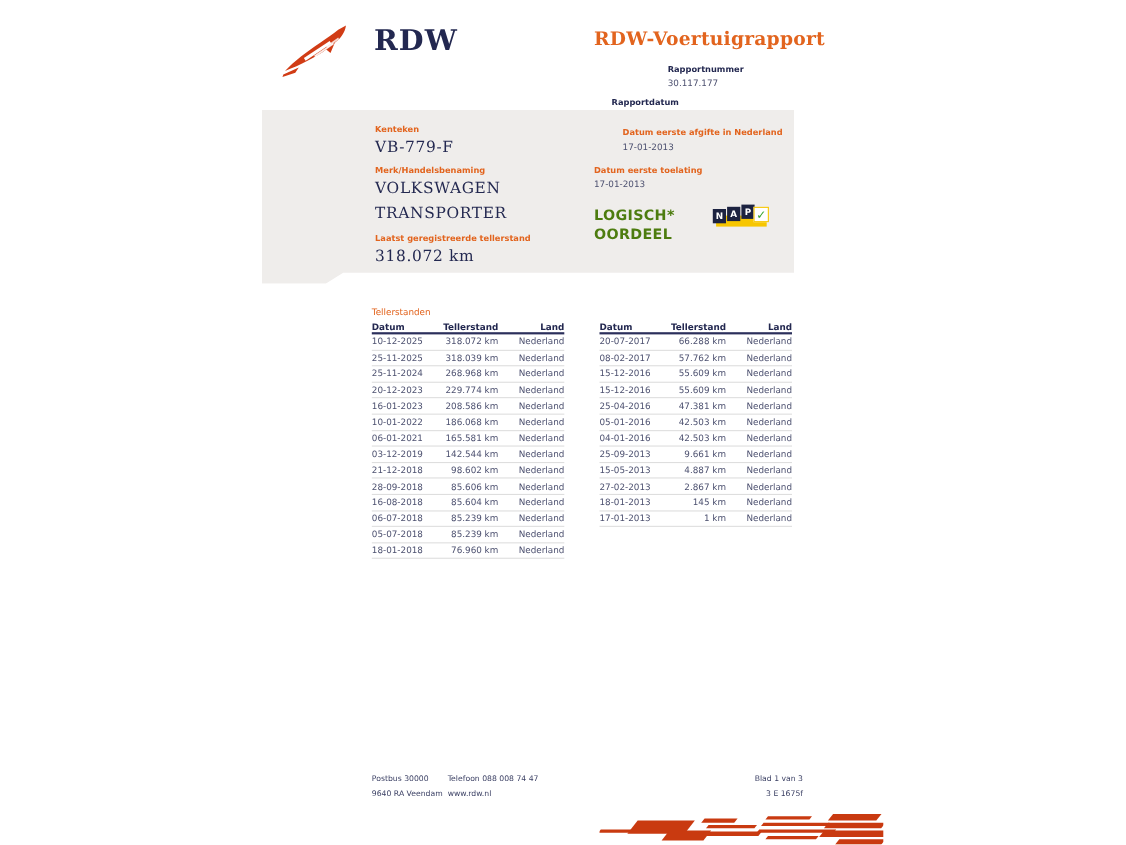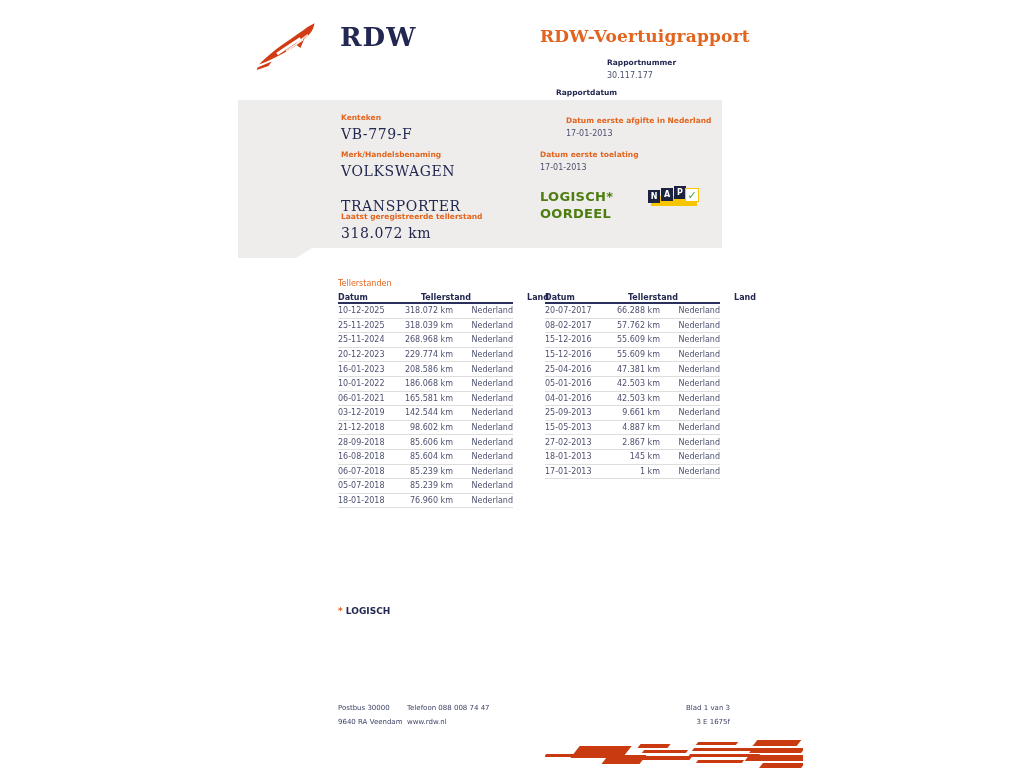--- a/index.html
+++ b/index.html
@@ -57,21 +57,21 @@
   }
 
   
   #tables-title { left:338px; top:279px; font-size:8px; font-weight:400; color:#e2641e; }
   .ttable { width:175px; font-size:8px; color:#4d5170; }
   #table-left  { left:338px; top:291px; }
   #table-right { left:545px; top:291px; }
   .thead {
     display:grid; grid-template-columns:56px 59px 60px; align-items:end;
     height:13px; border-bottom:2px solid #2b2f5b;
-    font-weight:700; color:#232850;gap:18px;
+    font-weight:700; color:#232850;
   }
   .thead span:nth-child(2), .thead span:nth-child(3) { text-align:right; }
   .trow {
     display:grid; grid-template-columns:56px 59px 60px; align-items:center;
     height:14.6px; border-bottom:1px solid #dedede;
   }
   .trow span:nth-child(2), .trow span:nth-child(3) { text-align:right; }
 
   
   #footnote { left:338px; top:606px; width:392px; }
@@ -116,21 +116,21 @@
   </div>
 
   <div id="vehicle-panel" class="abs">
     <div id="kenteken-block">
       <div class="panel-label">Kenteken</div>
       <div class="panel-value-lg">VB-779-F</div>
     </div>
     <div id="merk-block">
       <div class="panel-label">Merk/Handelsbenaming</div>
       <div class="panel-value-lg">VOLKSWAGEN</div>
-      <div class="panel-value-lg" style="margin-top:16px;">TRANSPORTER</div>
+      <div class="panel-value-lg" style="margin-top:4px;">TRANSPORTER</div>
     </div>
     <div id="tellerstand-block">
       <div class="panel-label">Laatst geregistreerde tellerstand</div>
       <div class="panel-value-lg">318.072 km</div>
     </div>
     <div id="afgifte-block">
       <div class="panel-label">Datum eerste afgifte in Nederland</div>
       <div class="panel-value-sm">17-01-2013</div>
     </div>
     <div id="toelating-block">
@@ -296,21 +296,20 @@
         </div>
         <div class="trow">
           <span>17-01-2013</span>
           <span>1 km</span>
           <span>Nederland</span>
         </div>
       </div>
   </div>
 
   <div id="footnote" class="abs">
-    <div id="footnote-title"><span class="ast">*</span><span> LOGISCH</span></div>
   </div>
 
   <div id="footer-address" class="abs footer-text">
     <div>Postbus 30000</div>
     <div>9640 RA Veendam</div>
   </div>
   <div id="footer-contact" class="abs footer-text">
     <div>Telefoon 088 008 74 47</div>
     <div>www.rdw.nl</div>
   </div>

